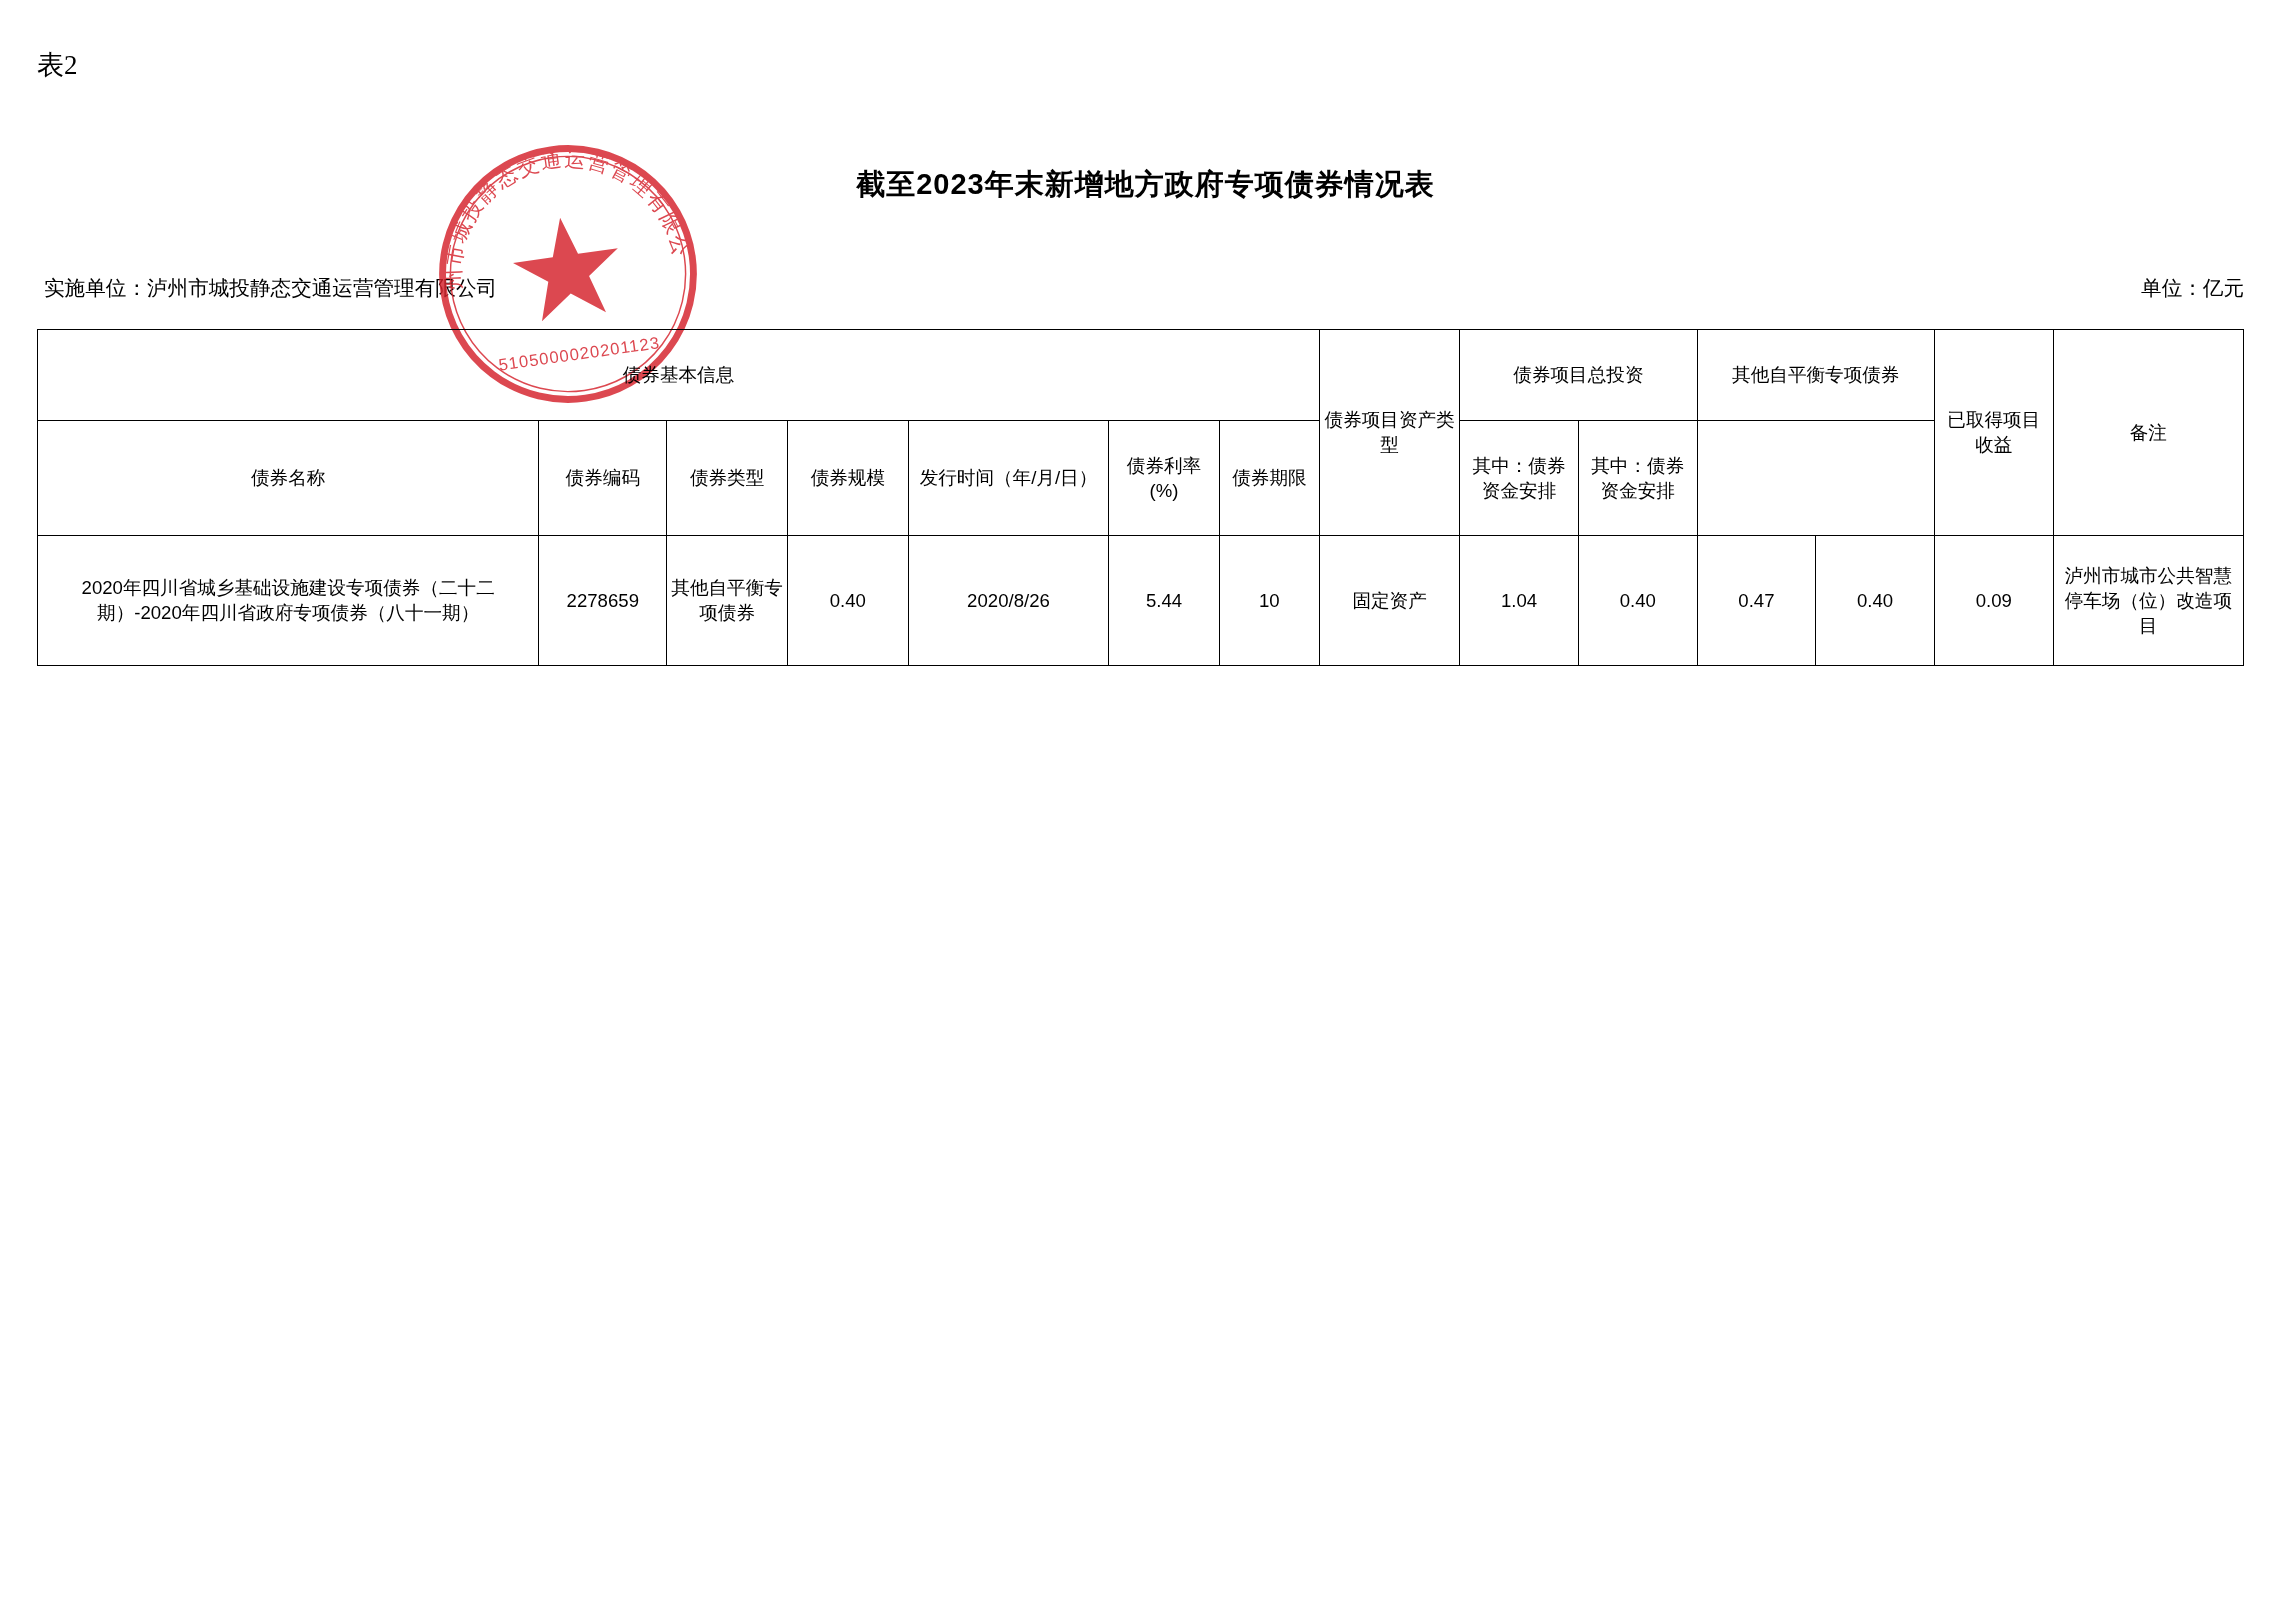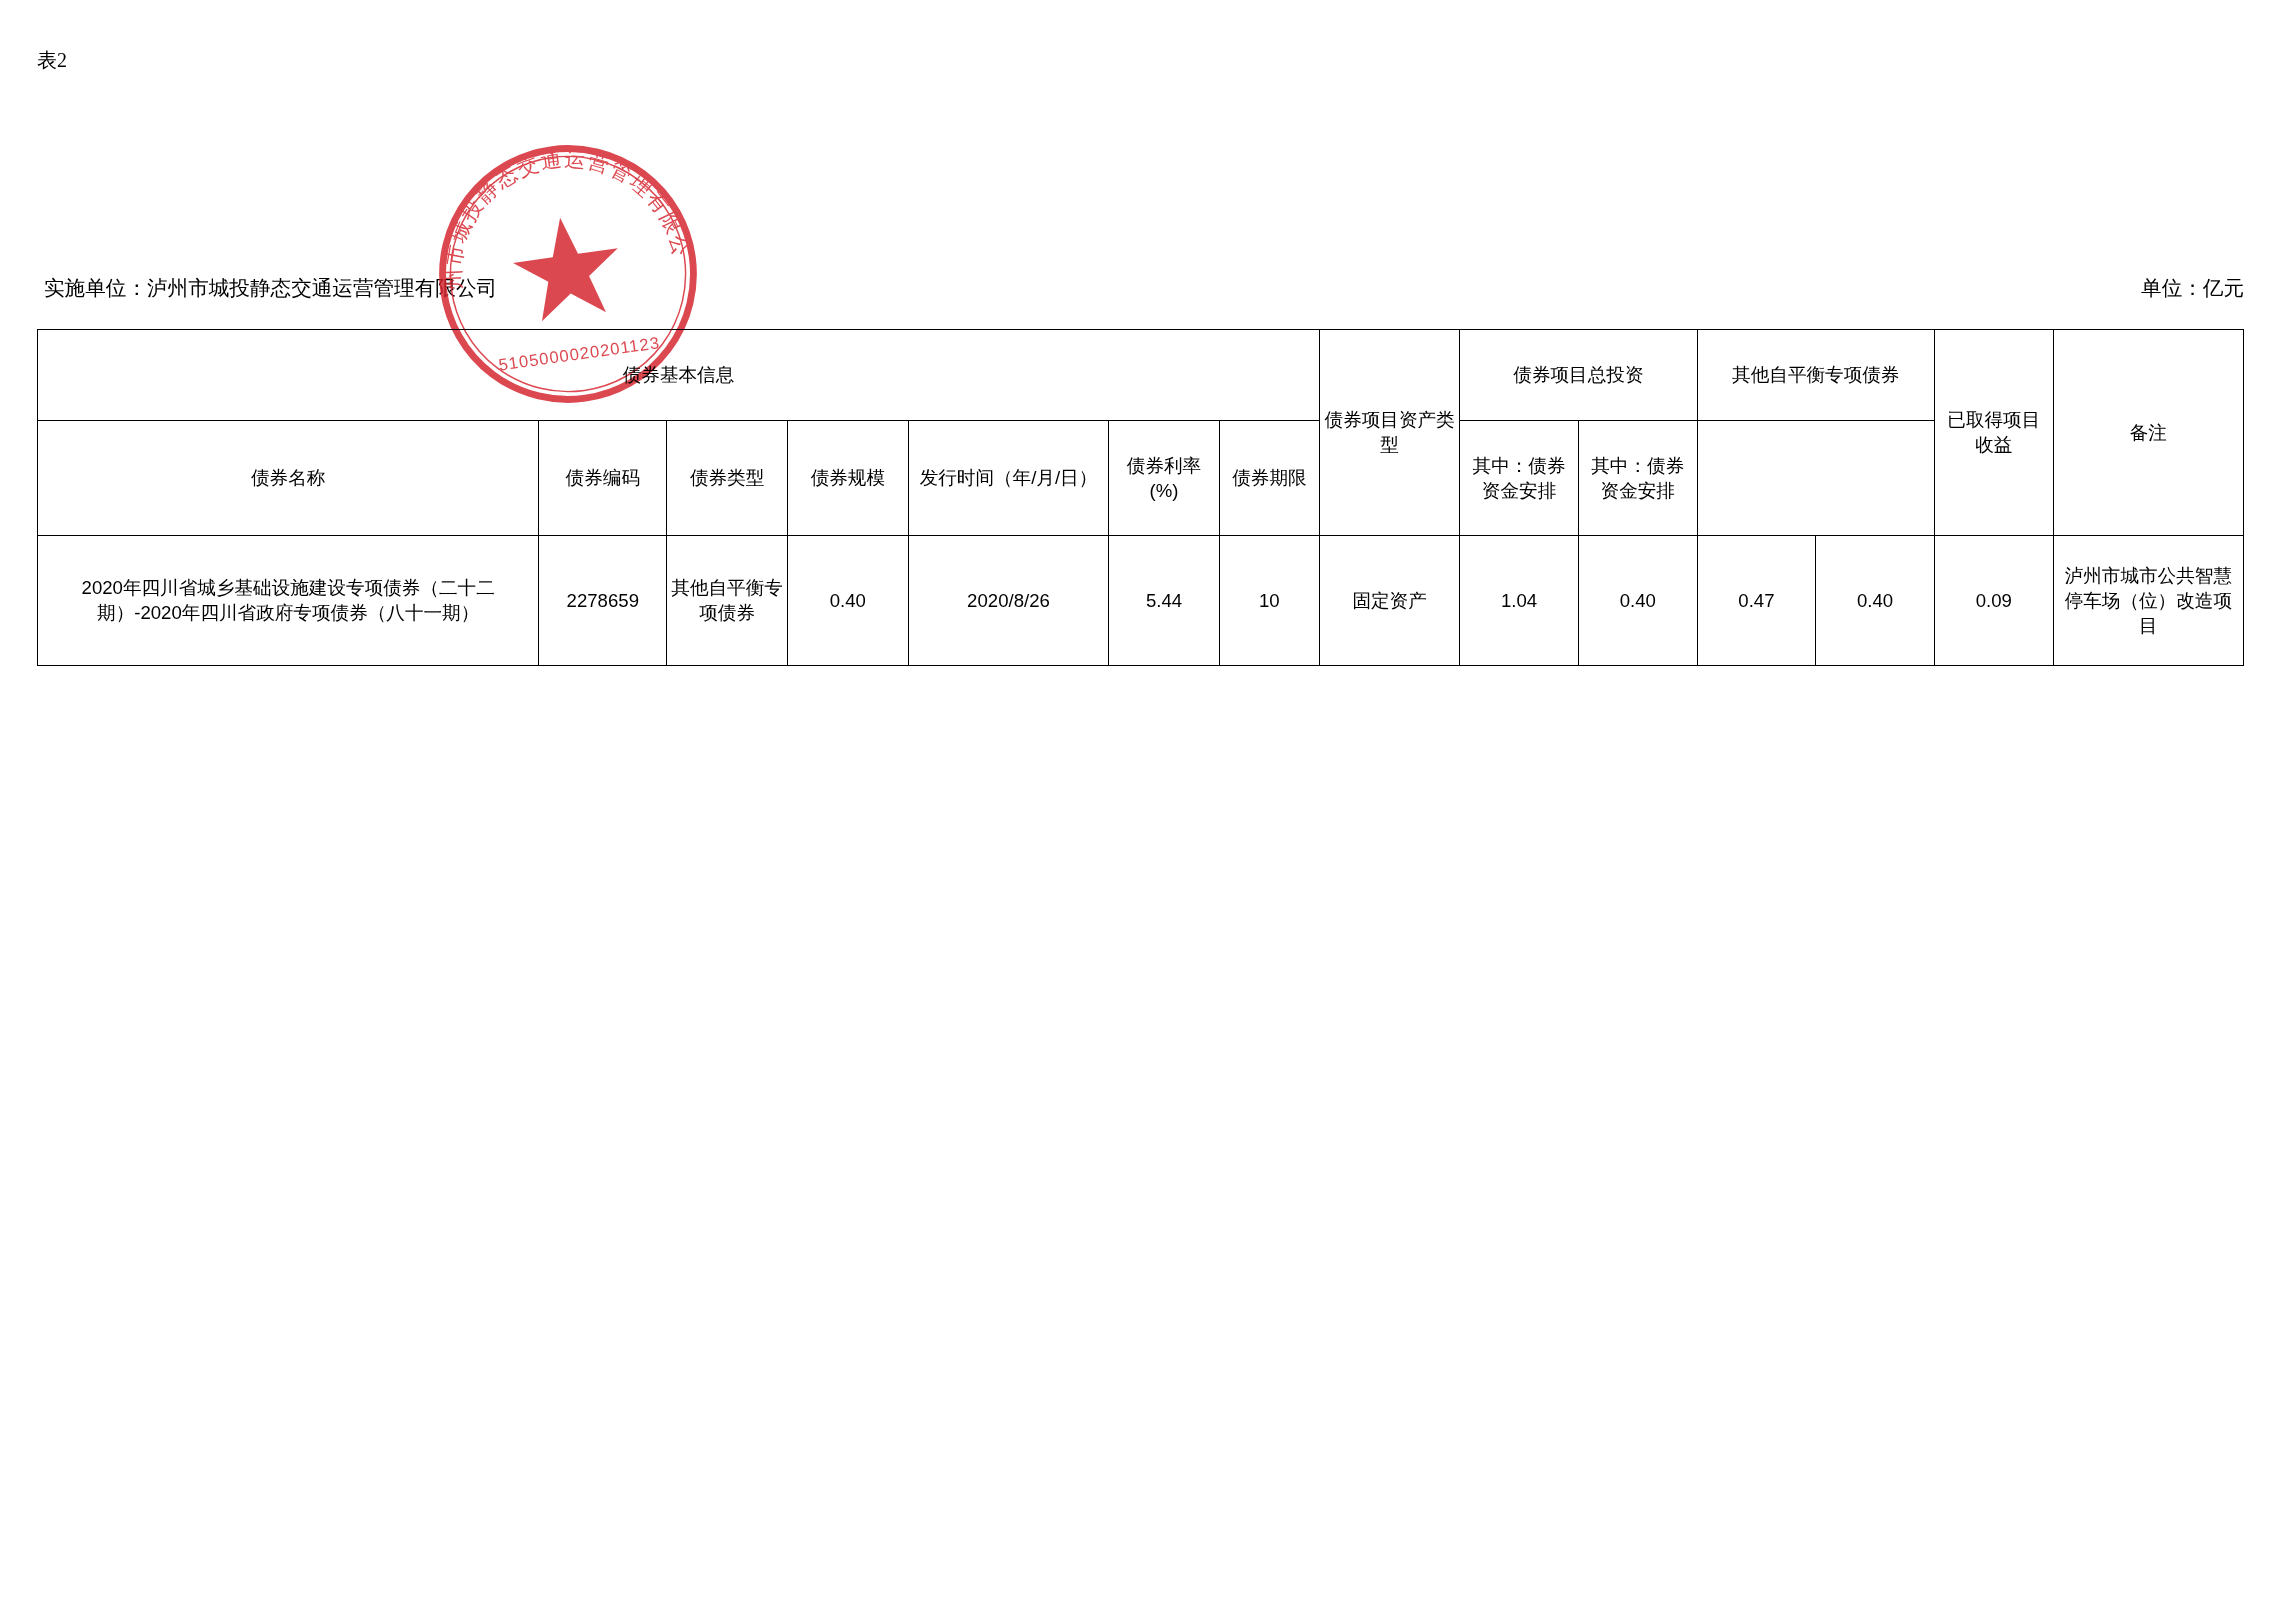--- a/index.html
+++ b/index.html
@@ -17,21 +17,21 @@
   }
   .page {
     position: absolute;
     inset: 0;
     padding: 0;
   }
   .sheet-label {
     position: absolute;
     left: 37px;
     top: 47px;
-    font-size: 20px;
+    font-size: 27px;
     font-family: "Liberation Serif", "DejaVu Serif", serif;
   }
   .doc-title {
     position: absolute;
     left: 0;
     right: 0;
     top: 165px;
     text-align: center;
     font-size: 29px;
     font-weight: bold;
@@ -117,20 +117,21 @@
     letter-spacing: 2px;
   }
 </style>
 </head>
 <body>
 
 <div class="page">
 
   <div class="sheet-label">表2</div>
 
+  <div class="doc-title">截至2023年末新增地方政府专项债券情况表</div>
 
   <div class="unit-line">
     <span>实施单位：</span><span>泸州市城投静态交通运营管理有限公司</span>
   </div>
 
   <div class="unit-right">单位：亿元</div>
 
   <div class="seal">
     <svg width="294" height="294" viewBox="0 0 300 300" xmlns="http://www.w3.org/2000/svg">
       <g transform="rotate(-8 150 150)">

